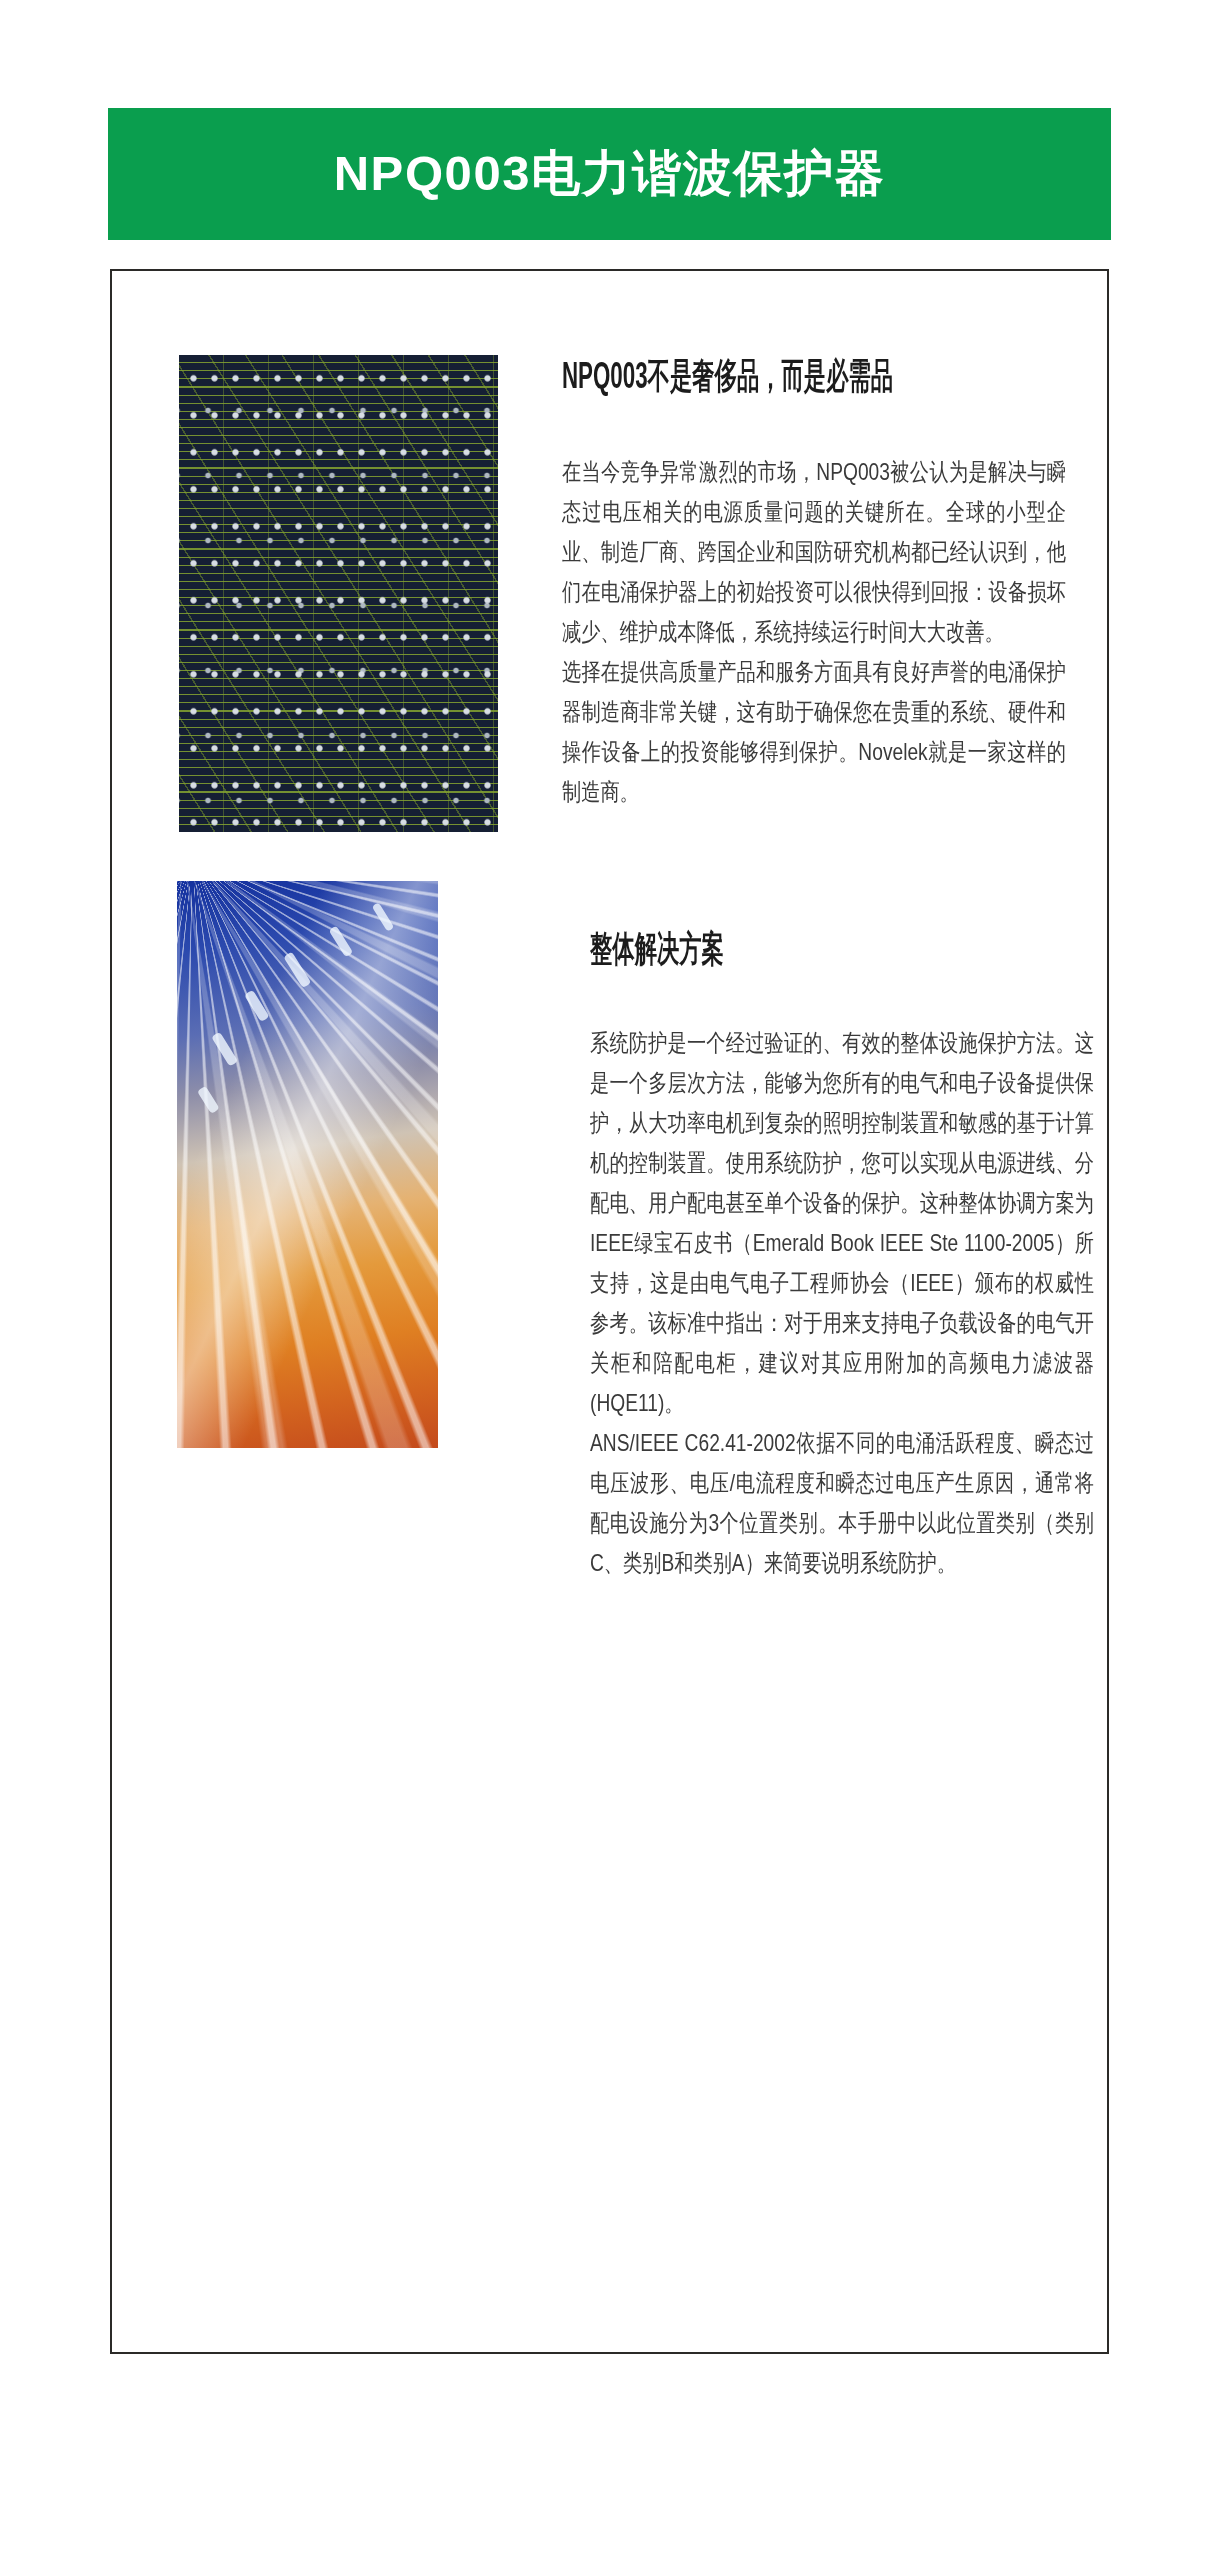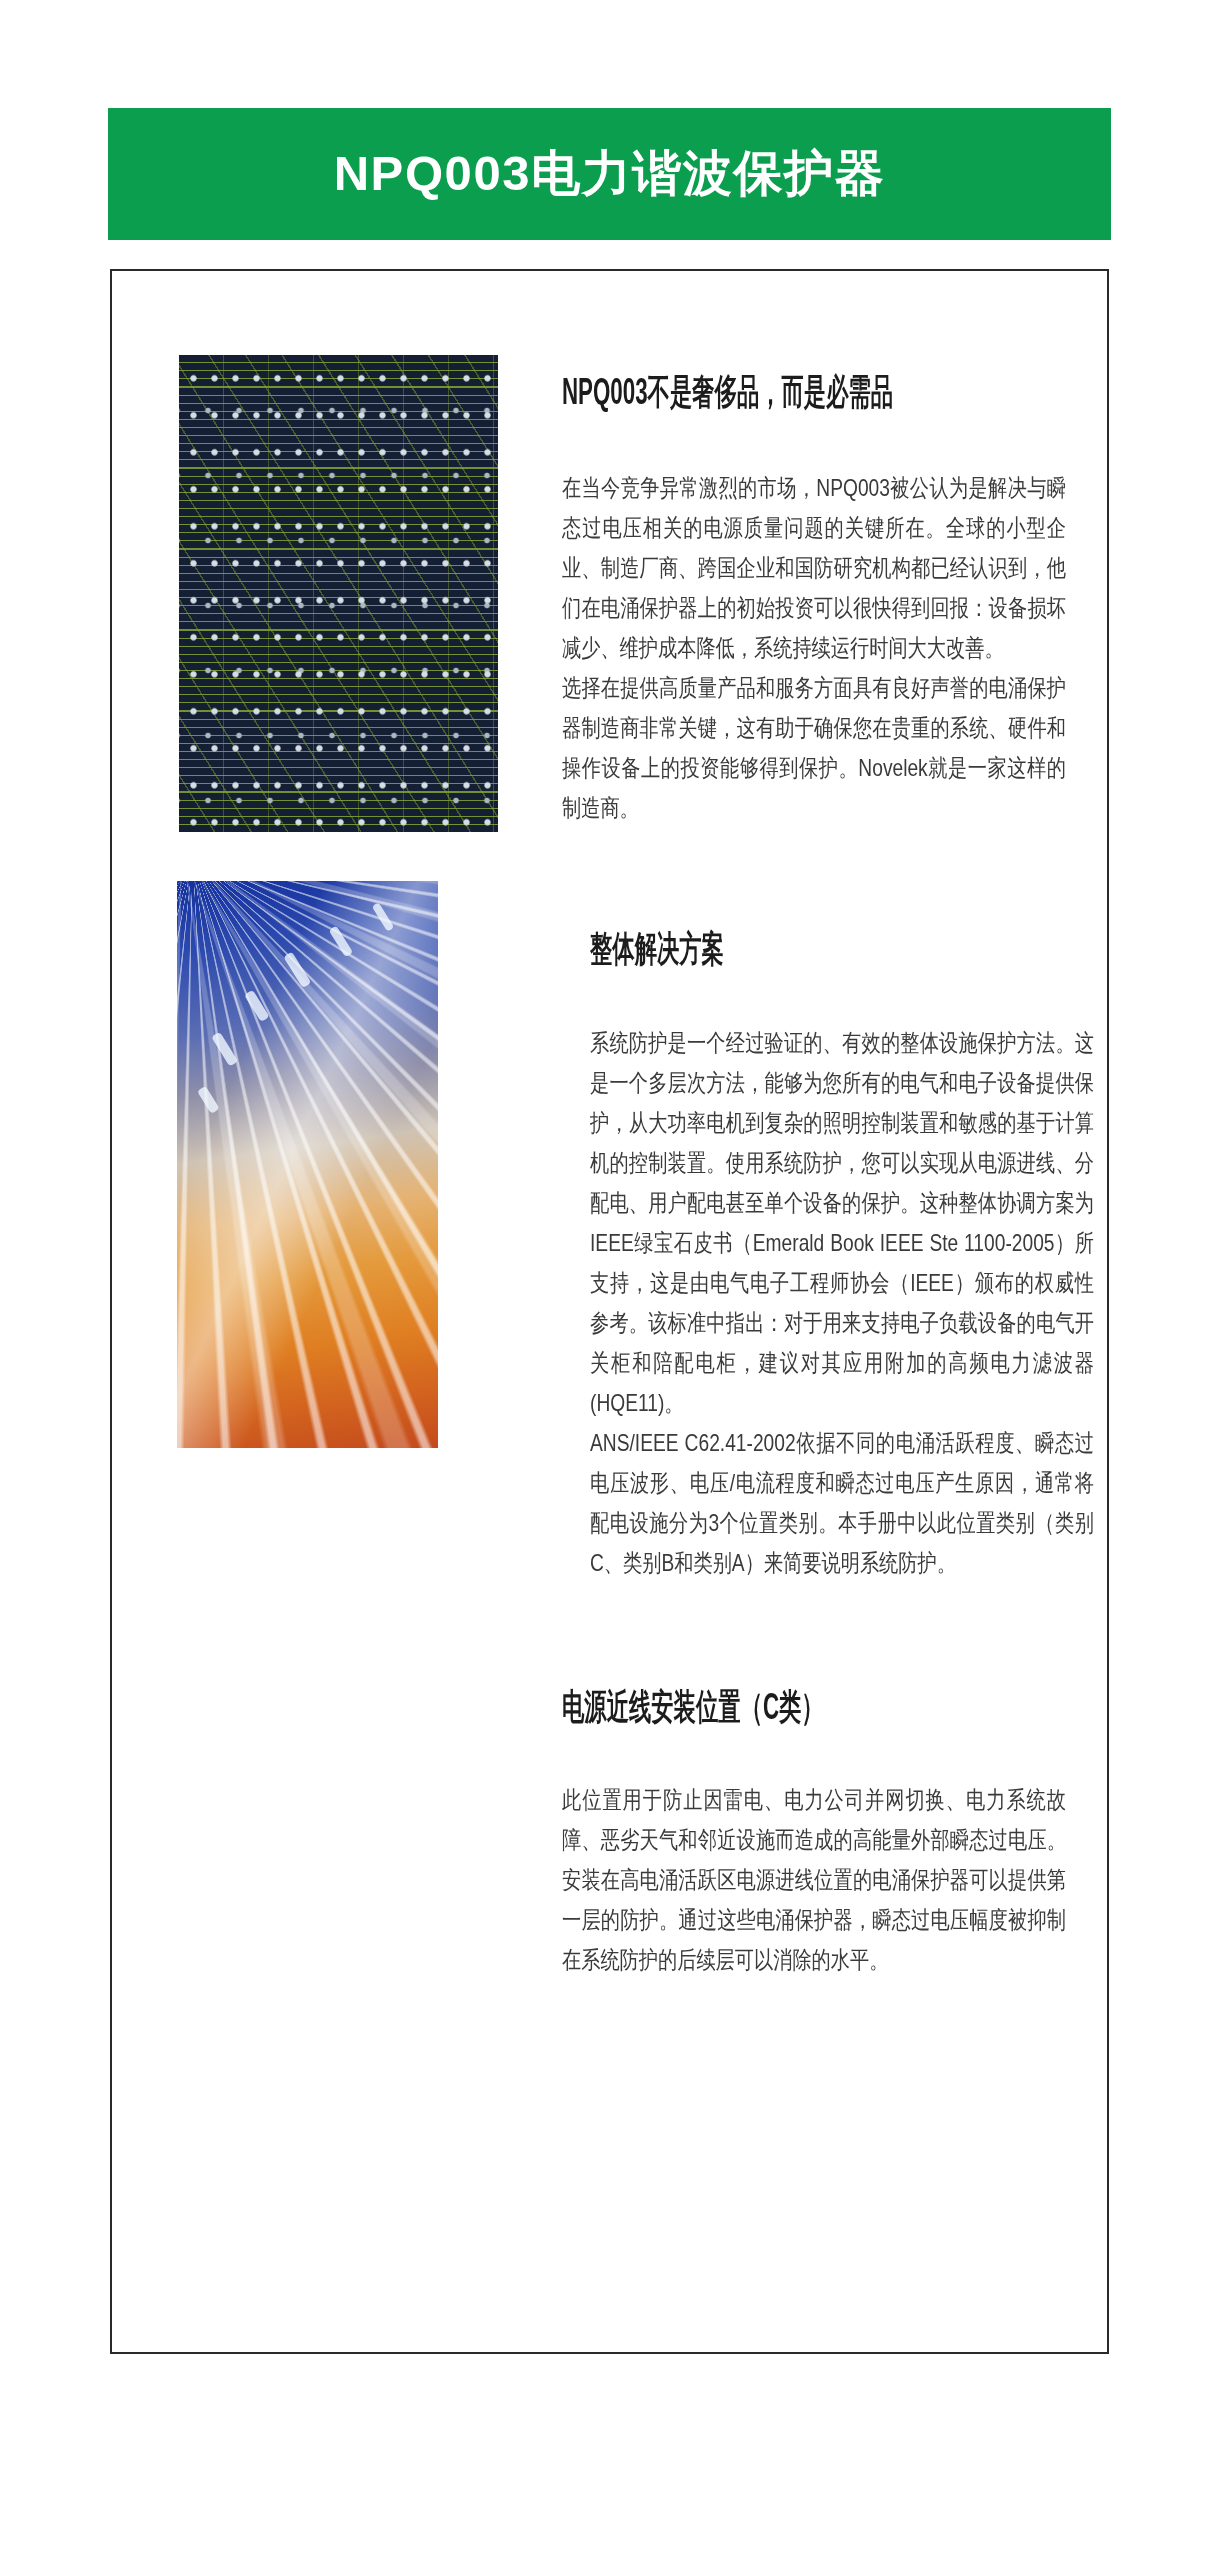--- a/index.html
+++ b/index.html
@@ -84,21 +84,21 @@
     font-size:36px;font-weight:bold;color:#1c1c1c;white-space:nowrap;
     transform:scaleX(0.62);transform-origin:left center;margin:0;
   }
   .sec-body{
     width:630px;transform:scaleX(0.8);transform-origin:left top;
   }
   .sec-body p{
     margin:0;font-size:24px;line-height:40px;color:#3a3a3a;
     text-align:justify;
   }
-  #section-1{top:368px;}
+  #section-1{top:352px;}
   #section-1 .sec-body{margin-top:51px;}
   #section-2{top:925px;margin-left:28px;}
   #section-2 .sec-body{margin-top:49px;}
   #section-3{top:1683px;}
   #section-3 .sec-body{margin-top:48px;}
 </style>
 </head>
 <body>
 
 <div class="page">
@@ -132,21 +132,15 @@
   </div>
 
   <div class="section" id="section-2">
     <h2 class="sec-heading">整体解决方案</h2>
     <div class="sec-body">
       <p>系统防护是一个经过验证的、有效的整体设施保护方法。这是一个多层次方法，能够为您所有的电气和电子设备提供保护，从大功率电机到复杂的照明控制装置和敏感的基于计算机的控制装置。使用系统防护，您可以实现从电源进线、分配电、用户配电甚至单个设备的保护。这种整体协调方案为IEEE绿宝石皮书（Emerald Book IEEE Ste 1100-2005）所支持，这是由电气电子工程师协会（IEEE）颁布的权威性参考。该标准中指出：对于用来支持电子负载设备的电气开关柜和陪配电柜，建议对其应用附加的高频电力滤波器(HQE11)。</p>
       <p>ANS/IEEE C62.41-2002依据不同的电涌活跃程度、瞬态过电压波形、电压/电流程度和瞬态过电压产生原因，通常将配电设施分为3个位置类别。本手册中以此位置类别（类别C、类别B和类别A）来简要说明系统防护。</p>
     </div>
   </div>
 
-  <div class="section" id="section-3">
-    <h2 class="sec-heading">电源近线安装位置（C类）</h2>
-    <div class="sec-body">
-      <p>此位置用于防止因雷电、电力公司并网切换、电力系统故障、恶劣天气和邻近设施而造成的高能量外部瞬态过电压。安装在高电涌活跃区电源进线位置的电涌保护器可以提供第一层的防护。通过这些电涌保护器，瞬态过电压幅度被抑制在系统防护的后续层可以消除的水平。</p>
-    </div>
-  </div>
 
 </div>
 
 
 </body></html>

